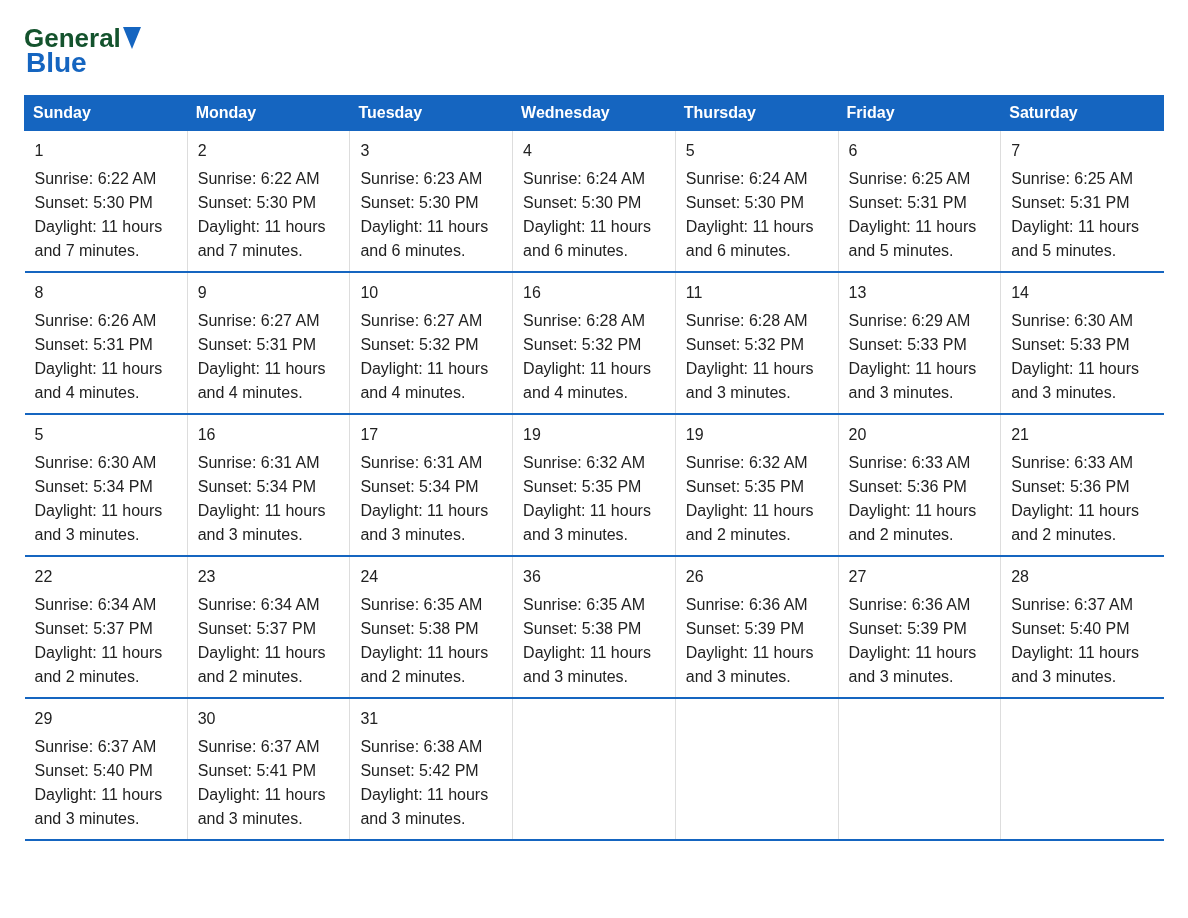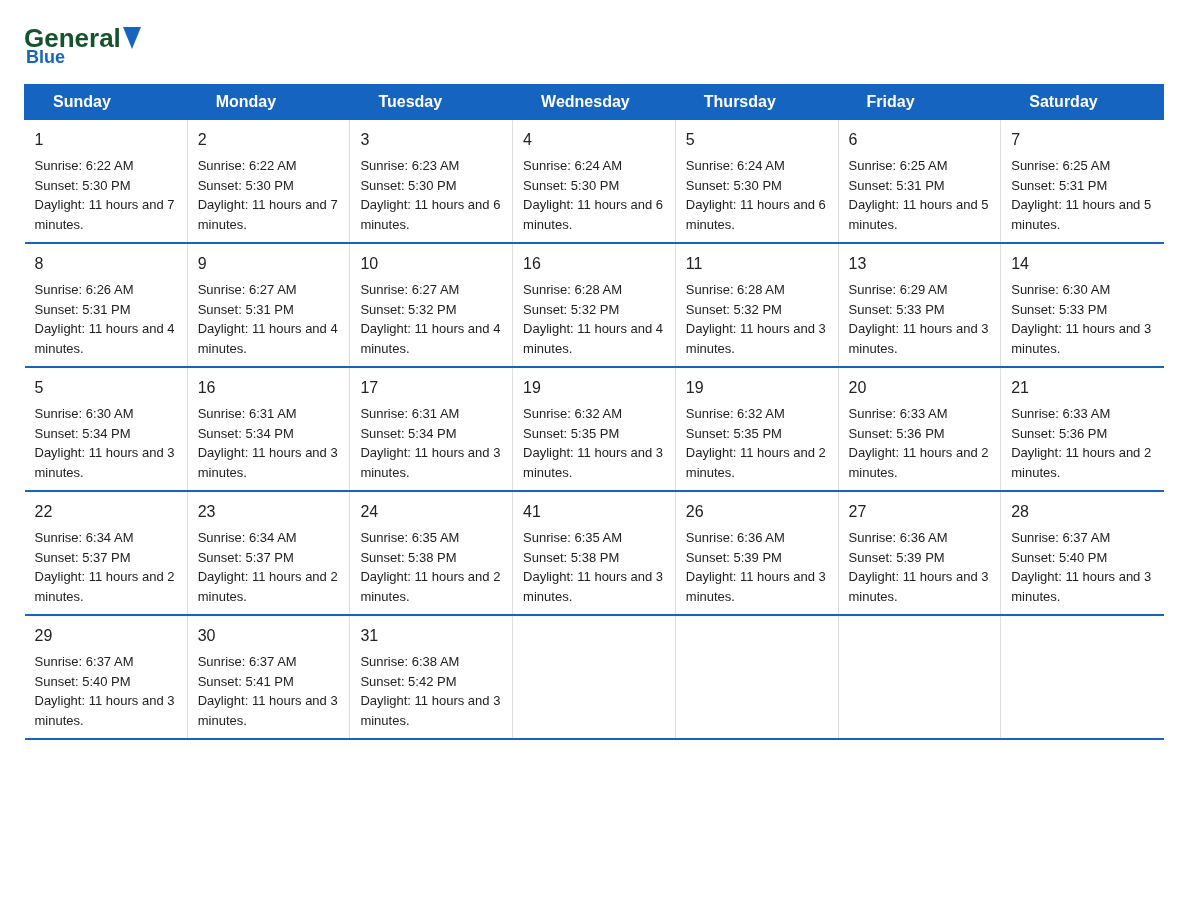--- a/index.html
+++ b/index.html
@@ -24,21 +24,21 @@
     .logo-text {
       display: flex;
       align-items: center;
       font-size: 26px;
       font-weight: bold;
       color: #14532d;
       line-height: 1;
     }
     .logo-blue-line {
       color: #1565c0;
-      font-size: 18px;
+      font-size: 28px;
       font-weight: bold;
       margin-top: -4px;
       margin-left: 2px;
     }
     .title-block {
       text-align: right;
     }
     .main-title {
       font-size: 52px;
       font-weight: normal;
@@ -53,21 +53,21 @@
     table {
       width: 100%;
       border-collapse: collapse;
       table-layout: fixed;
     }
     thead tr th {
       background: #1565c0;
       color: #fff;
       font-size: 16px;
       font-weight: bold;
-      padding: 8px 28px;
+      padding: 8px 8px;
       text-align: left;
       border: 1px solid #1565c0;
       margin-left: 27px;
     }
     tbody tr {
       border-bottom: 2px solid #1565c0;
     }
     tbody tr td {
       padding: 8px 10px;
       vertical-align: top;
@@ -84,21 +84,21 @@
     tbody tr td:last-child {
       border-right: none;
     }
     .day-num {
       font-size: 16px;
       font-weight: normal;
       display: block;
       margin-bottom: 4px;
     }
     .day-info {
-      font-size: 13px;
+      font-size: 16px;
       color: #222;
     }
   </style>
 </head>
 <body>
 
 <div class="header">
   <div class="logo">
     <div class="logo-text">
       <span>General</span>
@@ -154,21 +154,21 @@
         <td><span class="day-num">17</span><span class="day-info">Sunrise: 6:31 AM<br>Sunset: 5:34 PM<br>Daylight: 11 hours and 3 minutes.</span></td>
         <td><span class="day-num">19</span><span class="day-info">Sunrise: 6:32 AM<br>Sunset: 5:35 PM<br>Daylight: 11 hours and 3 minutes.</span></td>
         <td><span class="day-num">19</span><span class="day-info">Sunrise: 6:32 AM<br>Sunset: 5:35 PM<br>Daylight: 11 hours and 2 minutes.</span></td>
         <td><span class="day-num">20</span><span class="day-info">Sunrise: 6:33 AM<br>Sunset: 5:36 PM<br>Daylight: 11 hours and 2 minutes.</span></td>
         <td><span class="day-num">21</span><span class="day-info">Sunrise: 6:33 AM<br>Sunset: 5:36 PM<br>Daylight: 11 hours and 2 minutes.</span></td>
       </tr>
       <tr>
         <td><span class="day-num">22</span><span class="day-info">Sunrise: 6:34 AM<br>Sunset: 5:37 PM<br>Daylight: 11 hours and 2 minutes.</span></td>
         <td><span class="day-num">23</span><span class="day-info">Sunrise: 6:34 AM<br>Sunset: 5:37 PM<br>Daylight: 11 hours and 2 minutes.</span></td>
         <td><span class="day-num">24</span><span class="day-info">Sunrise: 6:35 AM<br>Sunset: 5:38 PM<br>Daylight: 11 hours and 2 minutes.</span></td>
-        <td><span class="day-num">41</span><span class="day-info">Sunrise: 6:35 AM<br>Sunset: 5:38 PM<br>Daylight: 11 hours and 3 minutes.</span></td>
+        <td><span class="day-num">36</span><span class="day-info">Sunrise: 6:35 AM<br>Sunset: 5:38 PM<br>Daylight: 11 hours and 3 minutes.</span></td>
         <td><span class="day-num">26</span><span class="day-info">Sunrise: 6:36 AM<br>Sunset: 5:39 PM<br>Daylight: 11 hours and 3 minutes.</span></td>
         <td><span class="day-num">27</span><span class="day-info">Sunrise: 6:36 AM<br>Sunset: 5:39 PM<br>Daylight: 11 hours and 3 minutes.</span></td>
         <td><span class="day-num">28</span><span class="day-info">Sunrise: 6:37 AM<br>Sunset: 5:40 PM<br>Daylight: 11 hours and 3 minutes.</span></td>
       </tr>
       <tr>
         <td><span class="day-num">29</span><span class="day-info">Sunrise: 6:37 AM<br>Sunset: 5:40 PM<br>Daylight: 11 hours and 3 minutes.</span></td>
         <td><span class="day-num">30</span><span class="day-info">Sunrise: 6:37 AM<br>Sunset: 5:41 PM<br>Daylight: 11 hours and 3 minutes.</span></td>
         <td><span class="day-num">31</span><span class="day-info">Sunrise: 6:38 AM<br>Sunset: 5:42 PM<br>Daylight: 11 hours and 3 minutes.</span></td>
         <td></td>
         <td></td>

